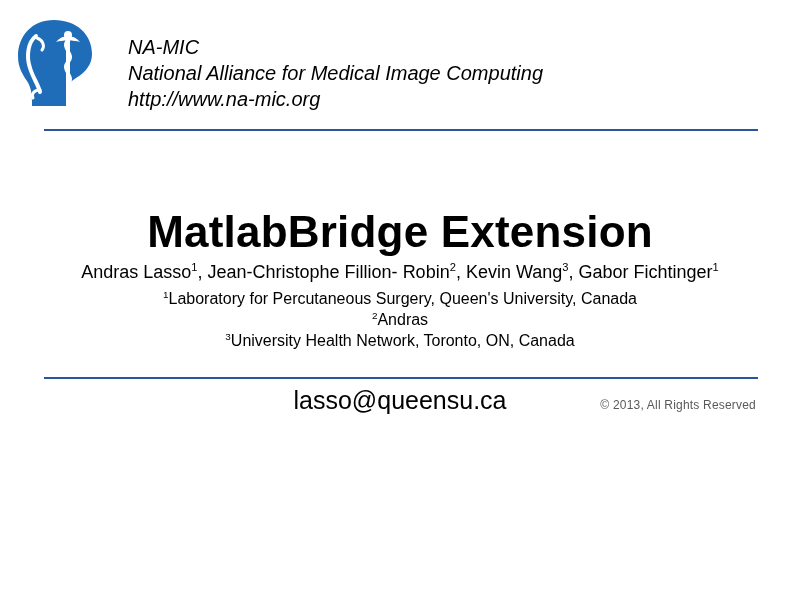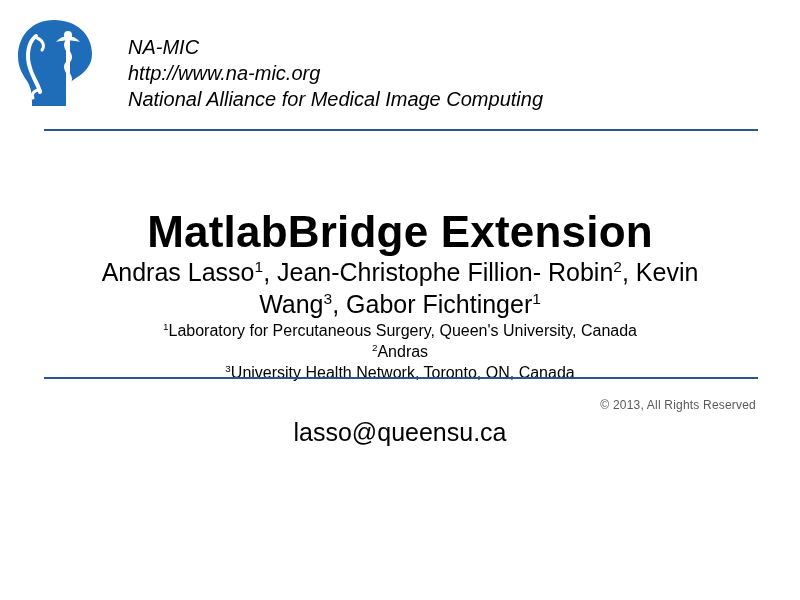--- a/index.html
+++ b/index.html
@@ -68,21 +68,21 @@
     right: 42px;
     text-align: center;
   }
   .main-title {
     font-size: 44px;
     font-weight: bold;
     line-height: 40px;
     letter-spacing: 0.2px;
   }
   .authors {
-    font-size: 25px;
+    font-size: 18px;
     line-height: 32px;
     margin-top: 4px;
     padding: 0 26px;
   }
   sup {
     font-size: 0.62em;
     vertical-align: super;
     line-height: 0;
   }
   .affiliations {
@@ -129,22 +129,22 @@
         <path d="M23 20 C29 22 31 28 28 32" fill="none" stroke="#ffffff" stroke-width="3" stroke-linecap="round"></path>
         <path d="M26 72 C20 72 17 76 19 80" fill="none" stroke="#ffffff" stroke-width="3" stroke-linecap="round"></path>
         <rect x="52" y="20" width="4" height="54" rx="2" fill="#ffffff"></rect>
         <path d="M54 22 C46 30 62 36 54 44 C46 52 62 58 54 66" fill="none" stroke="#ffffff" stroke-width="3.4" stroke-linecap="round"></path>
         <path d="M42 24 C48 16 60 16 66 24 C60 22 48 22 42 24 Z" fill="#ffffff"></path>
         <circle cx="54" cy="17" r="4" fill="#ffffff"></circle>
       </svg>
     </div>
     <div class="header-text">
       <div>NA-MIC</div>
+      <div>National Alliance for Medical Image Computing</div>
       <div>http://www.na-mic.org</div>
-      <div>National Alliance for Medical Image Computing</div>
     </div>
   </div>
 
   <div class="header-rule"></div>
 
   <div class="title-block">
     <div class="main-title">MatlabBridge Extension</div>
 
     <div class="authors">
       <span>Andras Lasso</span><sup>1</sup><span>, Jean-Christophe Fillion-</span>

